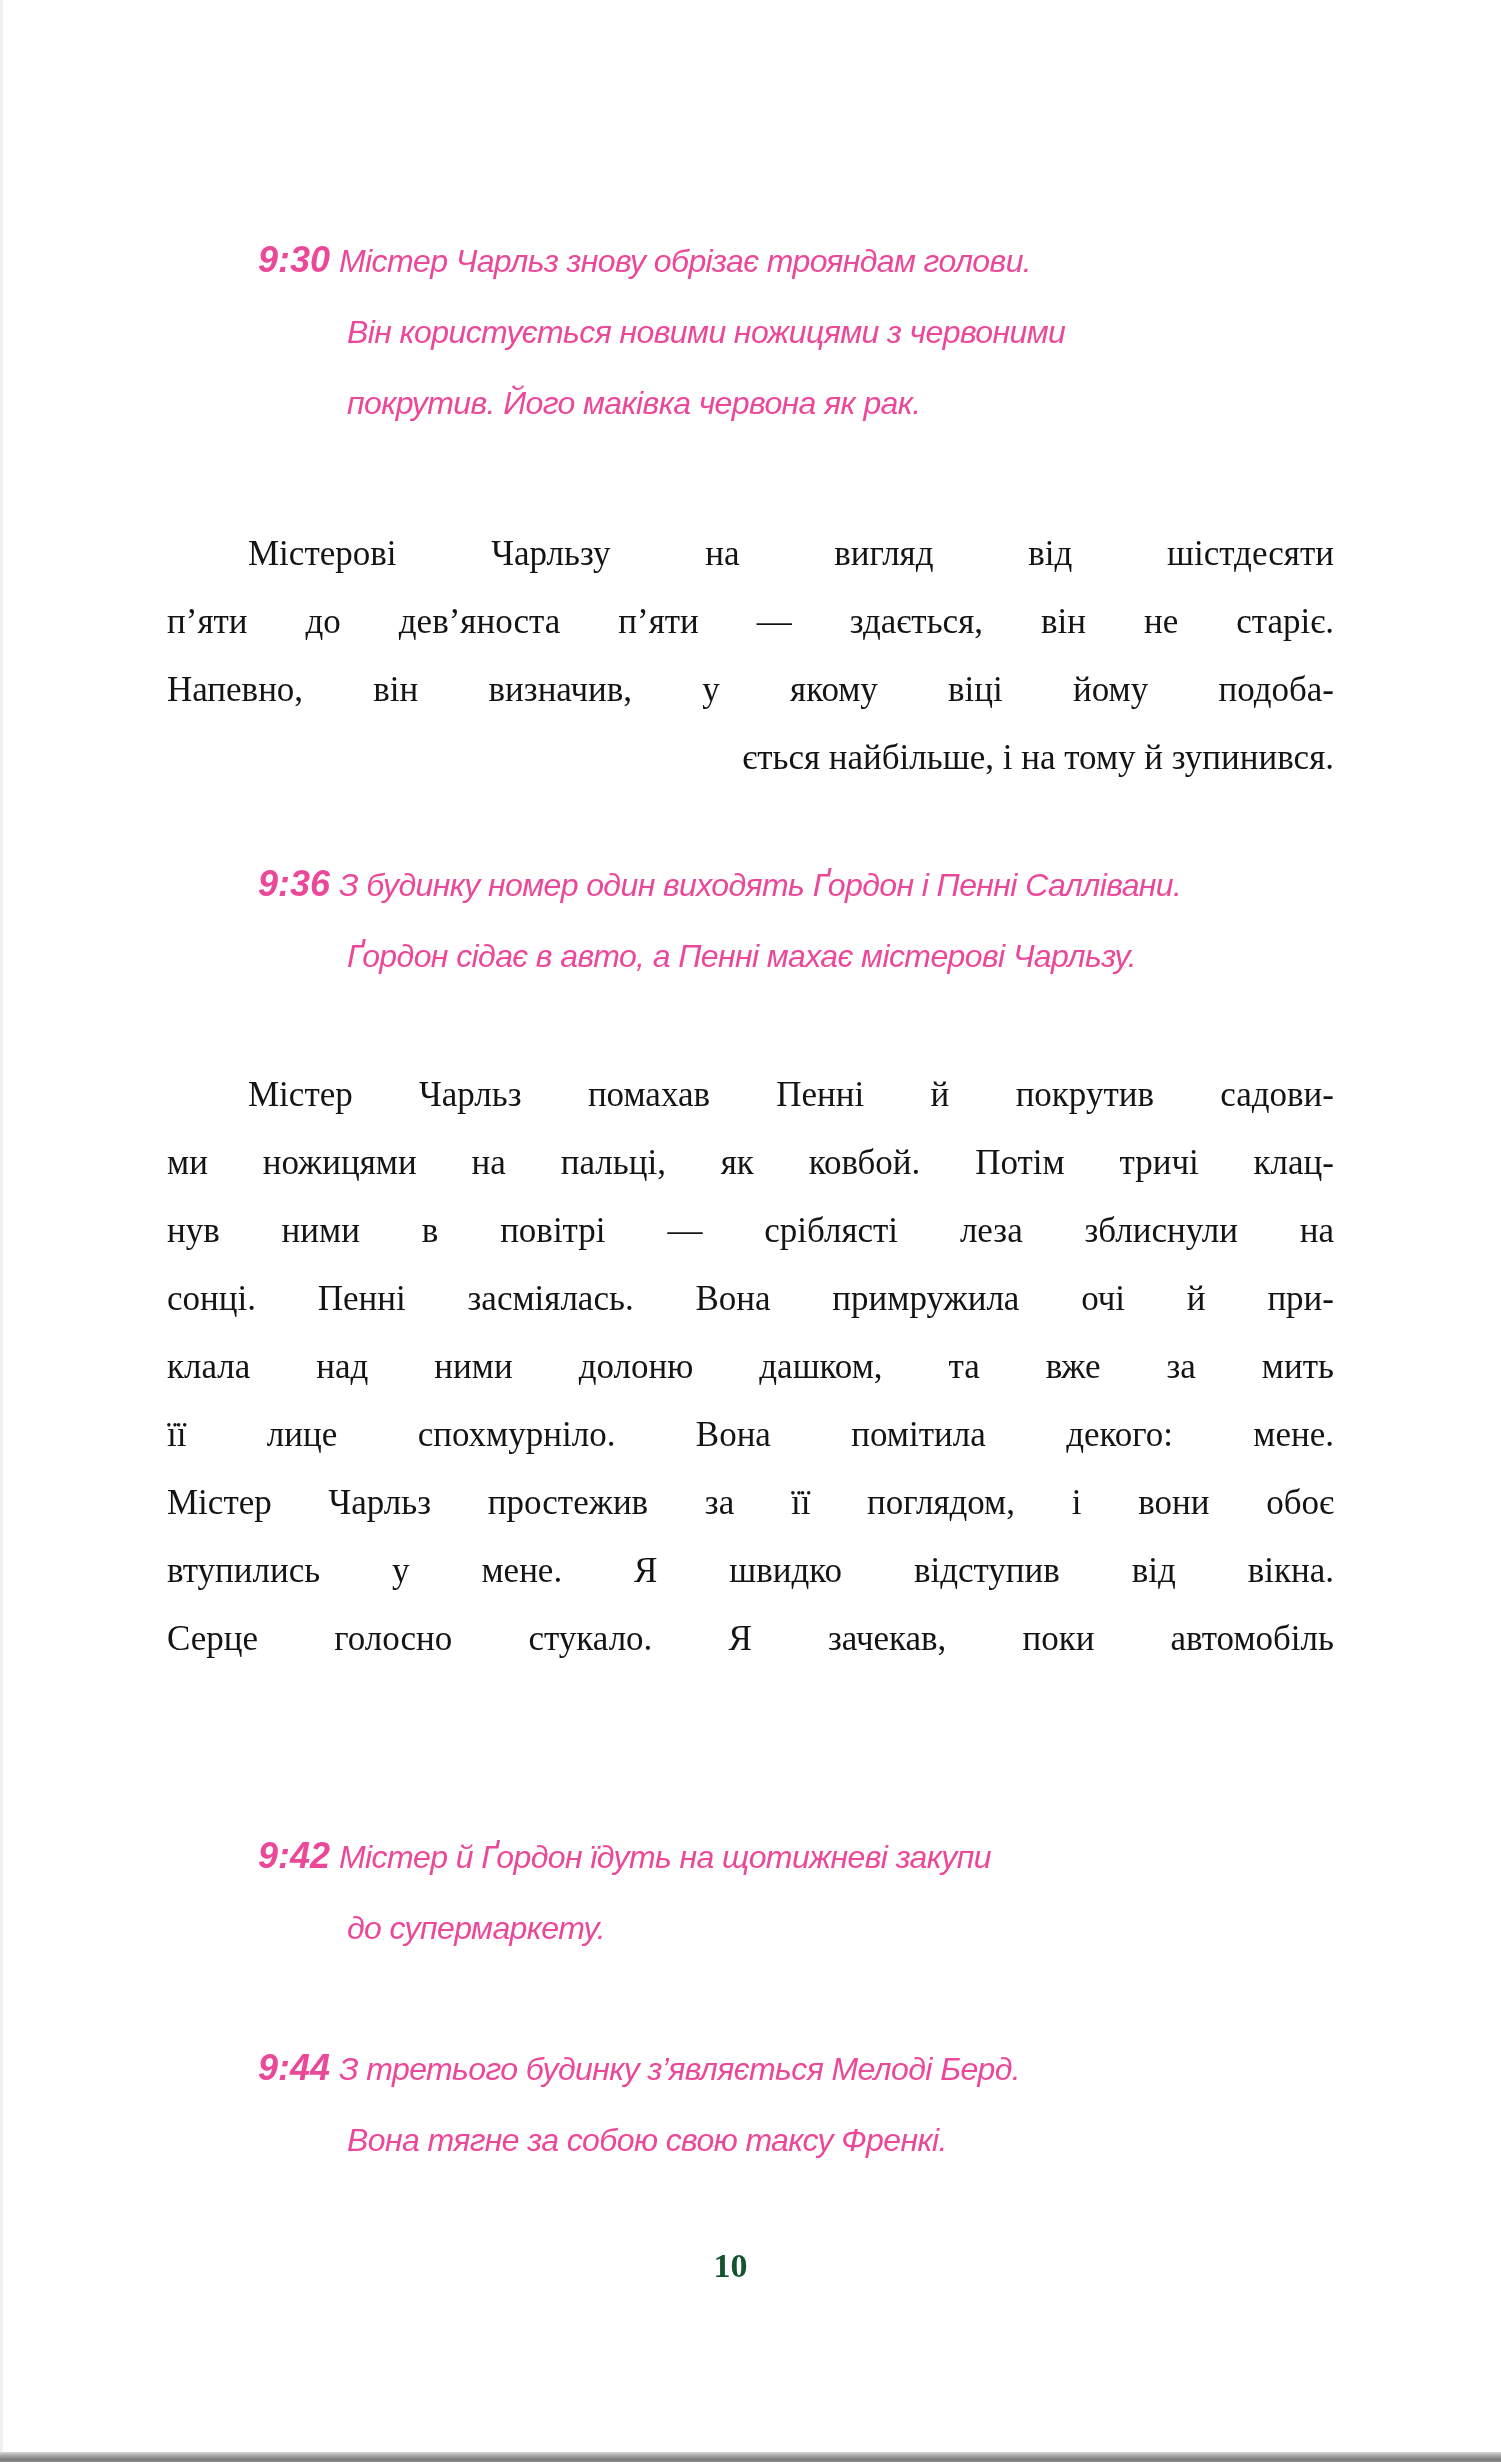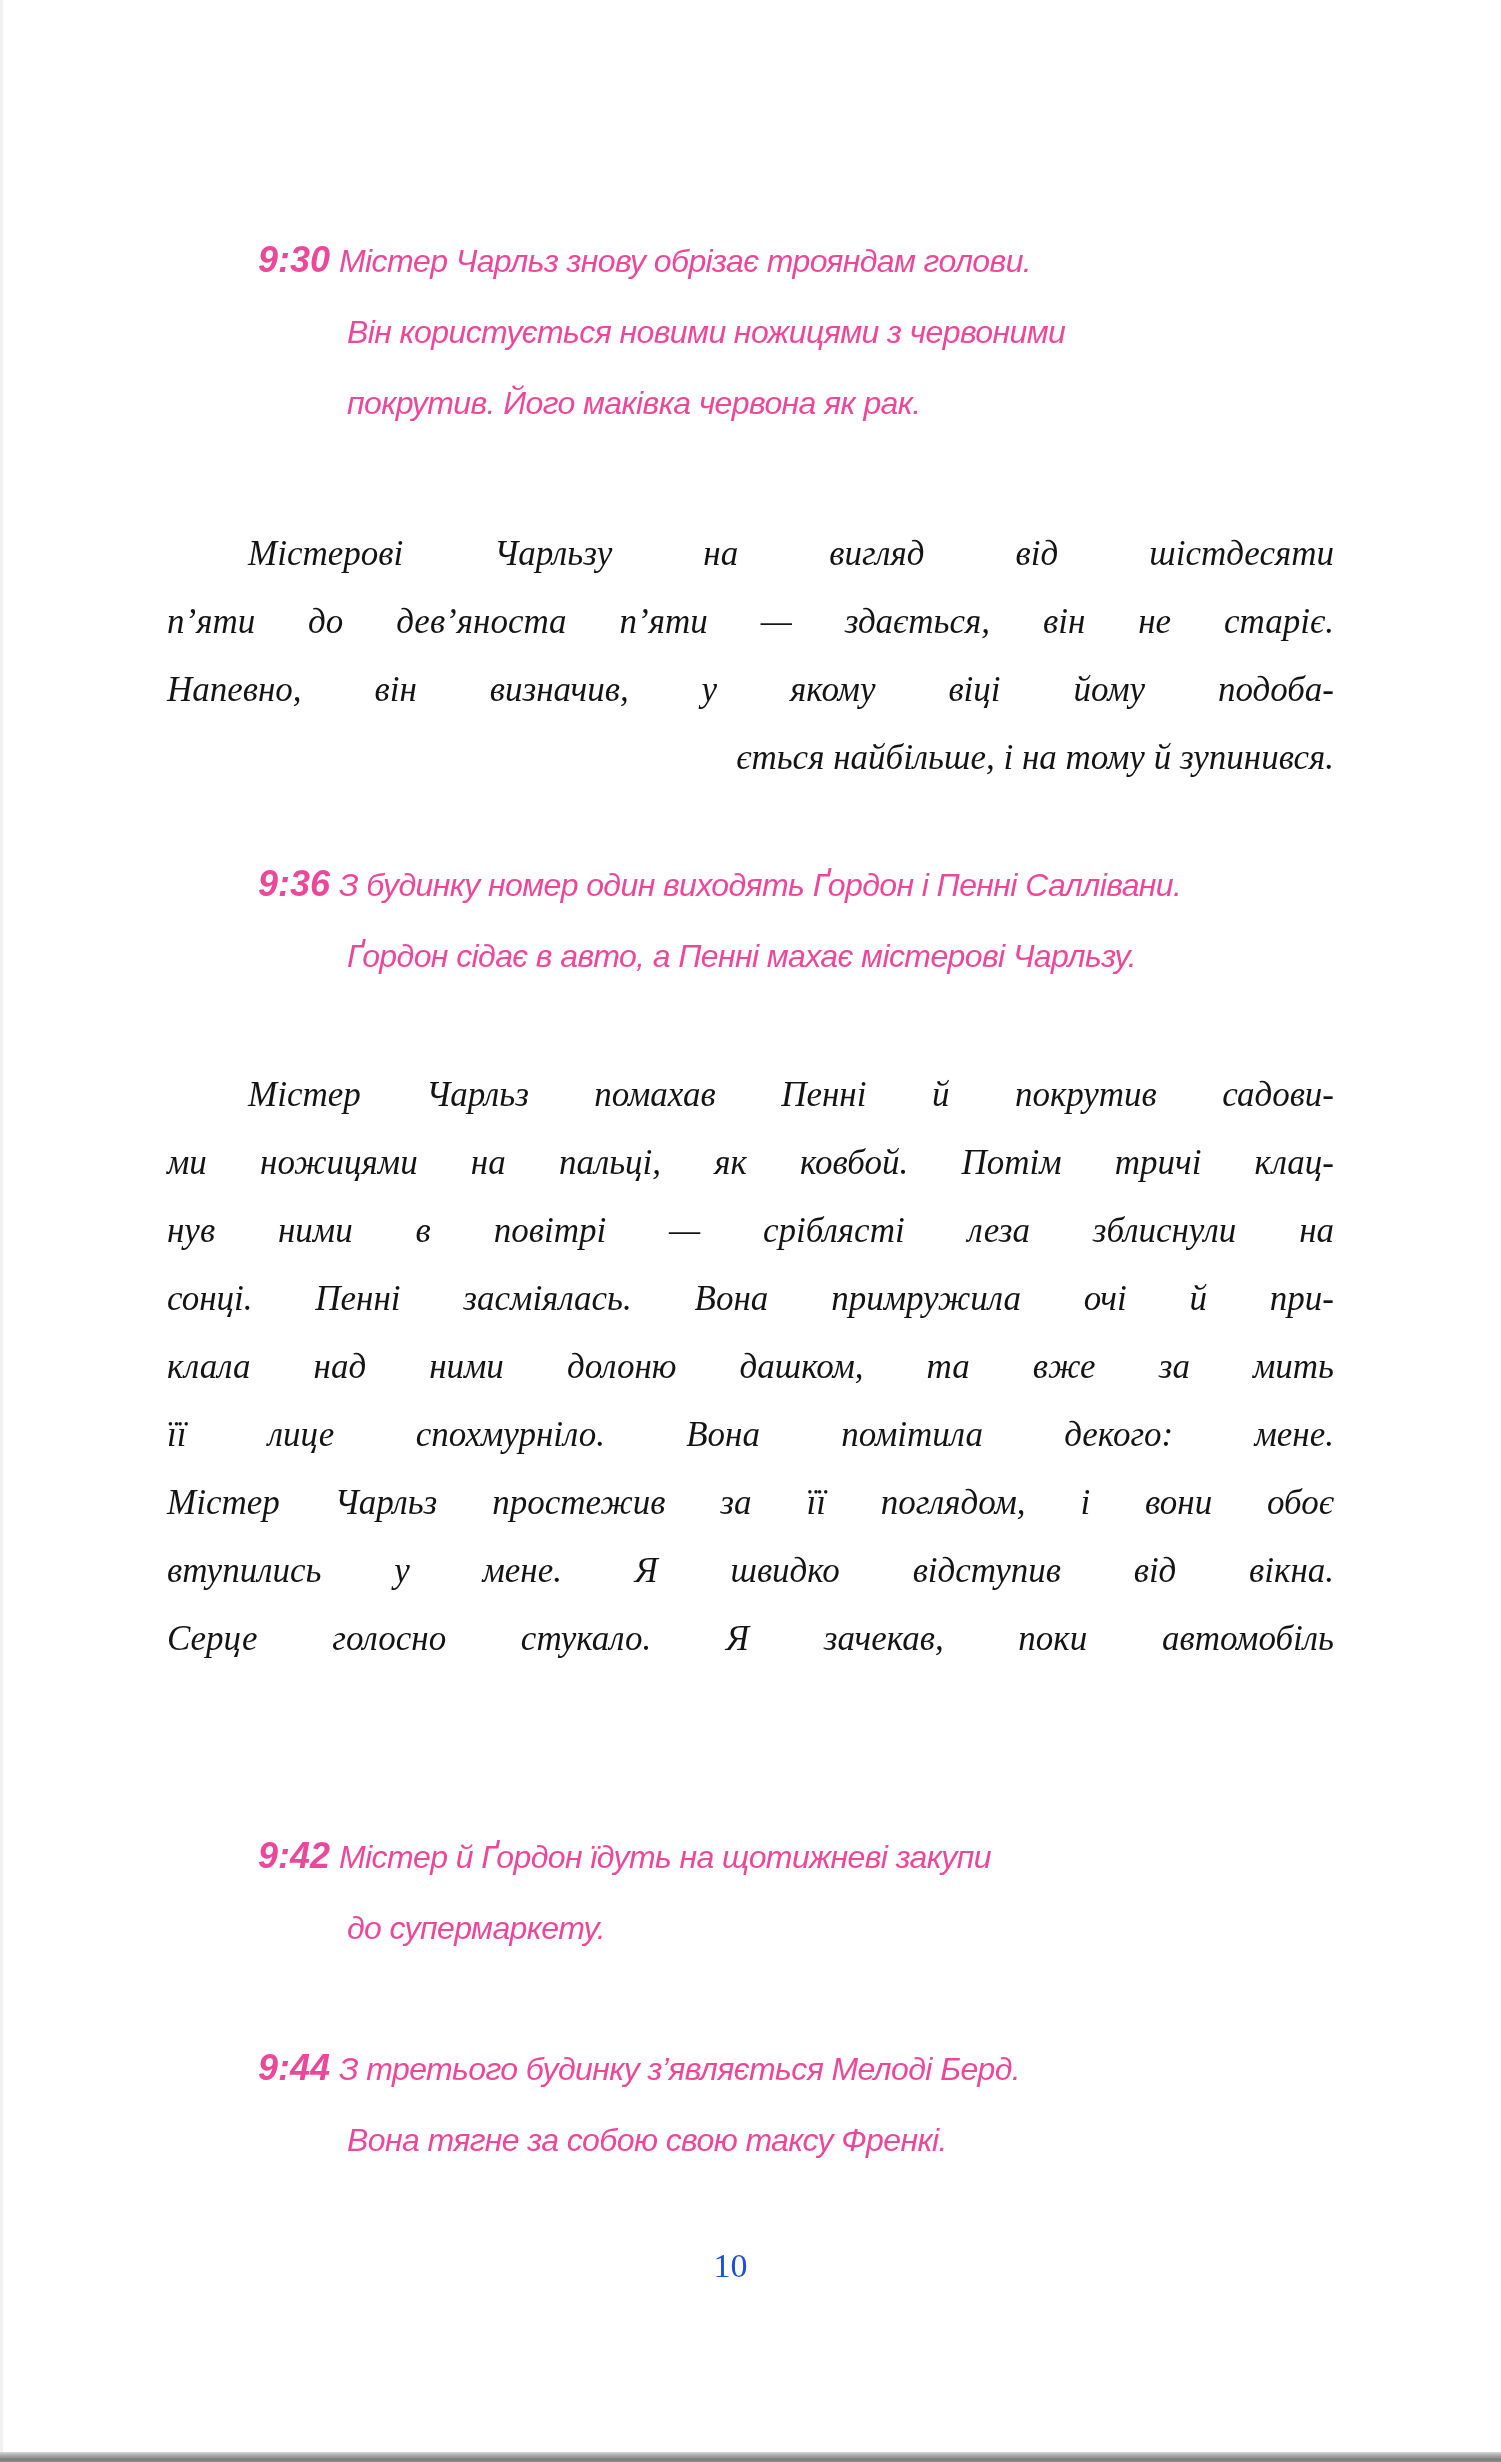--- a/index.html
+++ b/index.html
@@ -55,21 +55,20 @@
     white-space: nowrap;
   }
 
   
   .para {
     position: absolute;
     left: 167px;
     width: 1167px;
     font-size: 35px;
     line-height: 68px;
-    font-style: italic;
   }
   .pline {
     height: 68px;
     line-height: 68px;
     white-space: normal;
   }
   .pline.just {
     text-align: justify;
     text-align-last: justify;
   }
@@ -80,21 +79,22 @@
     text-align: right;
   }
 
   .page-number {
     position: absolute;
     left: 0;
     top: 2247px;
     width: 1461px;
     text-align: center;
     font-size: 34px;
-    color: #1d4ed8;
+    color: #14532d;
+    font-weight: bold;
   }
 </style>
 </head>
 <body>
 
 <div class="page">
 
   <div class="left-edge"></div>
 
   <div class="ts" style="top:224px">

